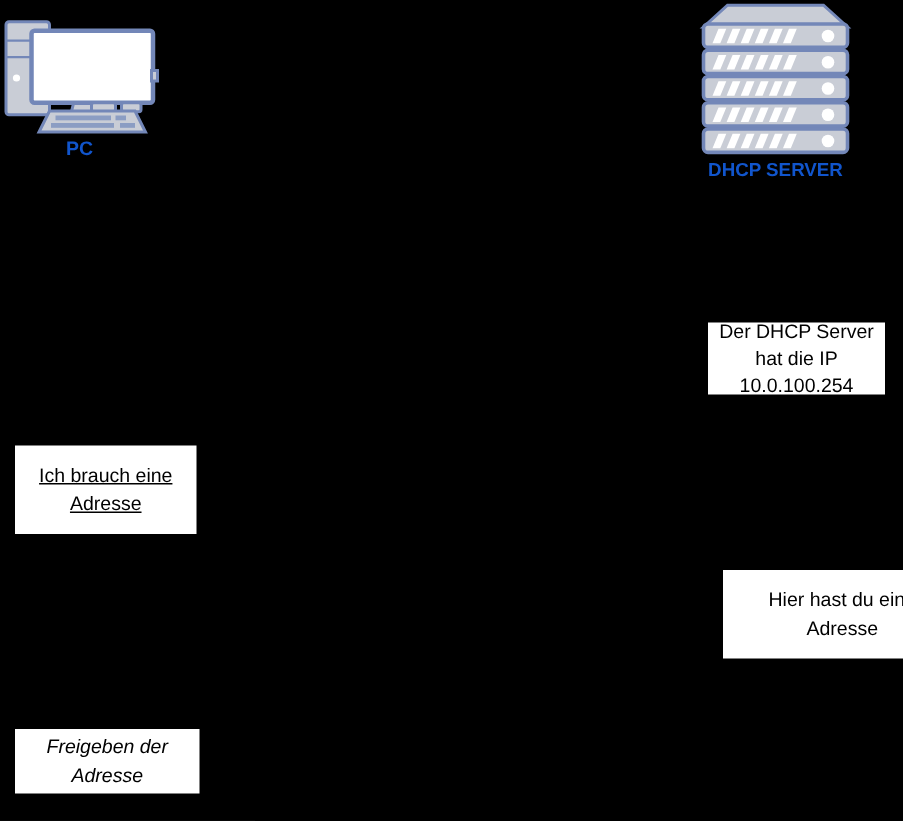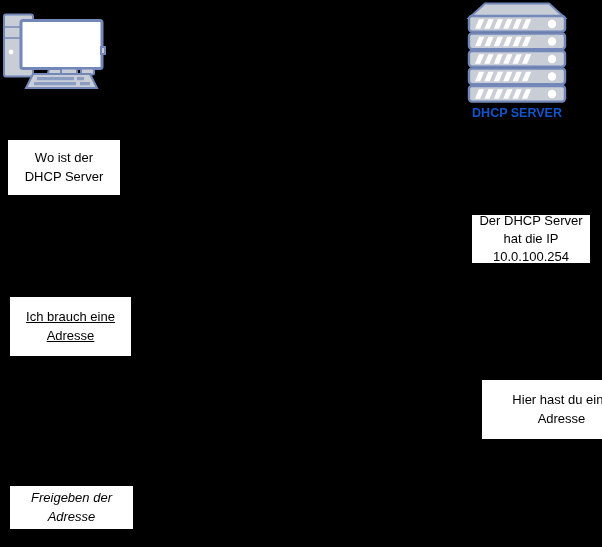--- a/index.html
+++ b/index.html
@@ -71,20 +71,21 @@
       <rect class="ic-body" x="61" y="58.5" width="16" height="6" rx="1.5"></rect>
       <rect class="ic-body" x="81" y="58.5" width="13" height="6" rx="1.5"></rect>
 
       <polygon class="ic-body" points="33,64 90,64 97,78 26,78"></polygon>
       <rect class="ic-key" x="37" y="67" width="37" height="3.2"></rect>
       <rect class="ic-key" x="77" y="67" width="7" height="3.2"></rect>
       <rect class="ic-key" x="34" y="72" width="42" height="3.2"></rect>
       <rect class="ic-key" x="80" y="72" width="10" height="3.2"></rect>
     </svg>
   </div>
+  <div class="actor-label" style="left:0px;top:91px;width:106px;">PC</div>
 
   <div class="actor-icon" style="left:466px;top:0px;width:102px;height:105px;">
     <svg width="102" height="105" viewBox="0 0 102 105">
       <defs>
         <g id="unit">
           <rect class="ic-body" x="3" y="0" width="96" height="15.6" rx="3" style="stroke-width:2.4"></rect>
           <path class="ic-white" d="M13 3.2 h5.2 l-4 9.6 h-5.2 z"></path>
           <path class="ic-white" d="M22.4 3.2 h5.2 l-4 9.6 h-5.2 z"></path>
           <path class="ic-white" d="M31.8 3.2 h5.2 l-4 9.6 h-5.2 z"></path>
           <path class="ic-white" d="M41.2 3.2 h5.2 l-4 9.6 h-5.2 z"></path>
@@ -96,22 +97,20 @@
       <polygon class="ic-body" points="3,18 19,3.5 83,3.5 99,18"></polygon>
       <use href="#unit" y="16"></use>
       <use href="#unit" y="33.5"></use>
       <use href="#unit" y="51"></use>
       <use href="#unit" y="68.5"></use>
       <use href="#unit" y="86"></use>
     </svg>
   </div>
   <div class="actor-label" style="left:466px;top:106px;width:102px;font-size:12.5px;">DHCP SERVER</div>
 
-  <div class="msg" style="left:8px;top:140px;width:112px;height:55px;">Wo ist der
-DHCP Server</div>
 
   <div class="msg" style="left:472px;top:215px;width:118px;height:48px;">Der DHCP Server
 hat die IP
 10.0.100.254</div>
 
   <div class="msg" style="left:10px;top:297px;width:121px;height:59px;text-decoration:underline;">Ich brauch eine
 Adresse</div>
 
   <div class="msg" style="left:482px;top:380px;width:117px;height:59px;padding-left:21px;">Hier hast du eine
 Adresse</div>

